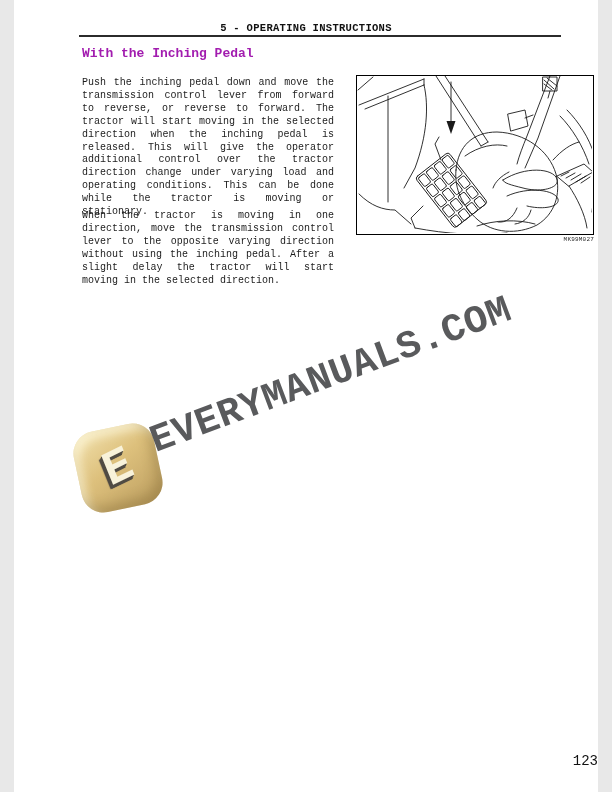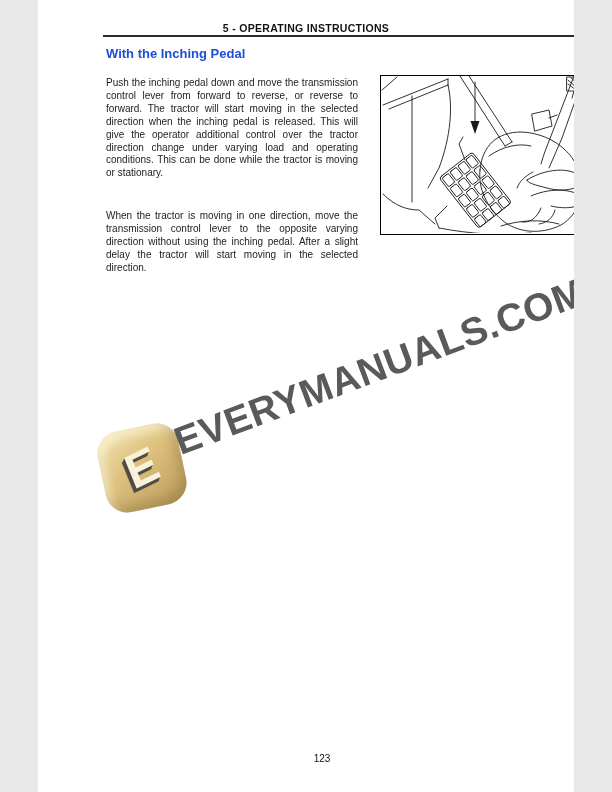--- a/index.html
+++ b/index.html
@@ -1,31 +1,31 @@
 <!DOCTYPE html>
 <html><head>
 <meta charset="utf-8">
 <style>
   html,body{margin:0;padding:0;background:#e8e8e8;}
   .page{
-    position:relative;width:536px;height:792px;background:#ffffff;
+    position:relative;width:584px;height:792px;background:#ffffff;
     margin:0 auto;overflow:hidden;
-    font-family:Liberation Sans, sans-serif;color:#1a1a1a;
+    font-family:Liberation Mono, monospace;color:#1a1a1a;
   }
   
   .chapter-title{
     position:absolute;top:22px;left:0;width:100%;text-align:center;
     font-size:10.5px;font-weight:bold;letter-spacing:.3px;color:#111;
   }
   .header-rule{
     position:absolute;top:35px;left:65px;width:482px;height:2px;background:#2b2b2b;
   }
   
   .sec-heading{
-    position:absolute;left:68px;margin:0;font-size:13px;font-weight:bold;color:#1d4ed8;
+    position:absolute;left:68px;margin:0;font-size:13px;font-weight:bold;color:#a21caf;
     white-space:nowrap;
   }
   .sec-heading.h1{top:46px;}
   .sec-heading.h2{top:186px;}
   .sec-body{
     position:absolute;left:68px;width:252px;margin:0;
     font-size:10px;line-height:12.9px;text-align:justify;color:#1c1c1c;
   }
   .sec-body.b1{top:77px;}
   .sec-body.b2{top:210px;}
@@ -53,21 +53,21 @@
     display:flex;align-items:center;justify-content:center;
   }
   .wm-e{
     font-size:48px;font-weight:bold;color:#f8f2da;line-height:1;
     transform:rotate(-14deg) skewX(-4deg);
     text-shadow:-1px 1px 0 #514c44,-2px 2px 0 #514c44,-3px 3px 0 #514c44,-4px 3px 1px #4a4540;
   }
   
   .page-number{
     position:absolute;top:753px;left:0;width:100%;box-sizing:border-box;
-    padding-left:32px;text-align:center;font-size:10px;color:#111;
+    padding-left:32px;text-align:right;font-size:14px;color:#111;
   }
 </style>
 </head>
 <body>
 
 <div class="page">
 
   <div class="chapter-title">5 - OPERATING INSTRUCTIONS</div>
   <div class="header-rule"></div>
 

